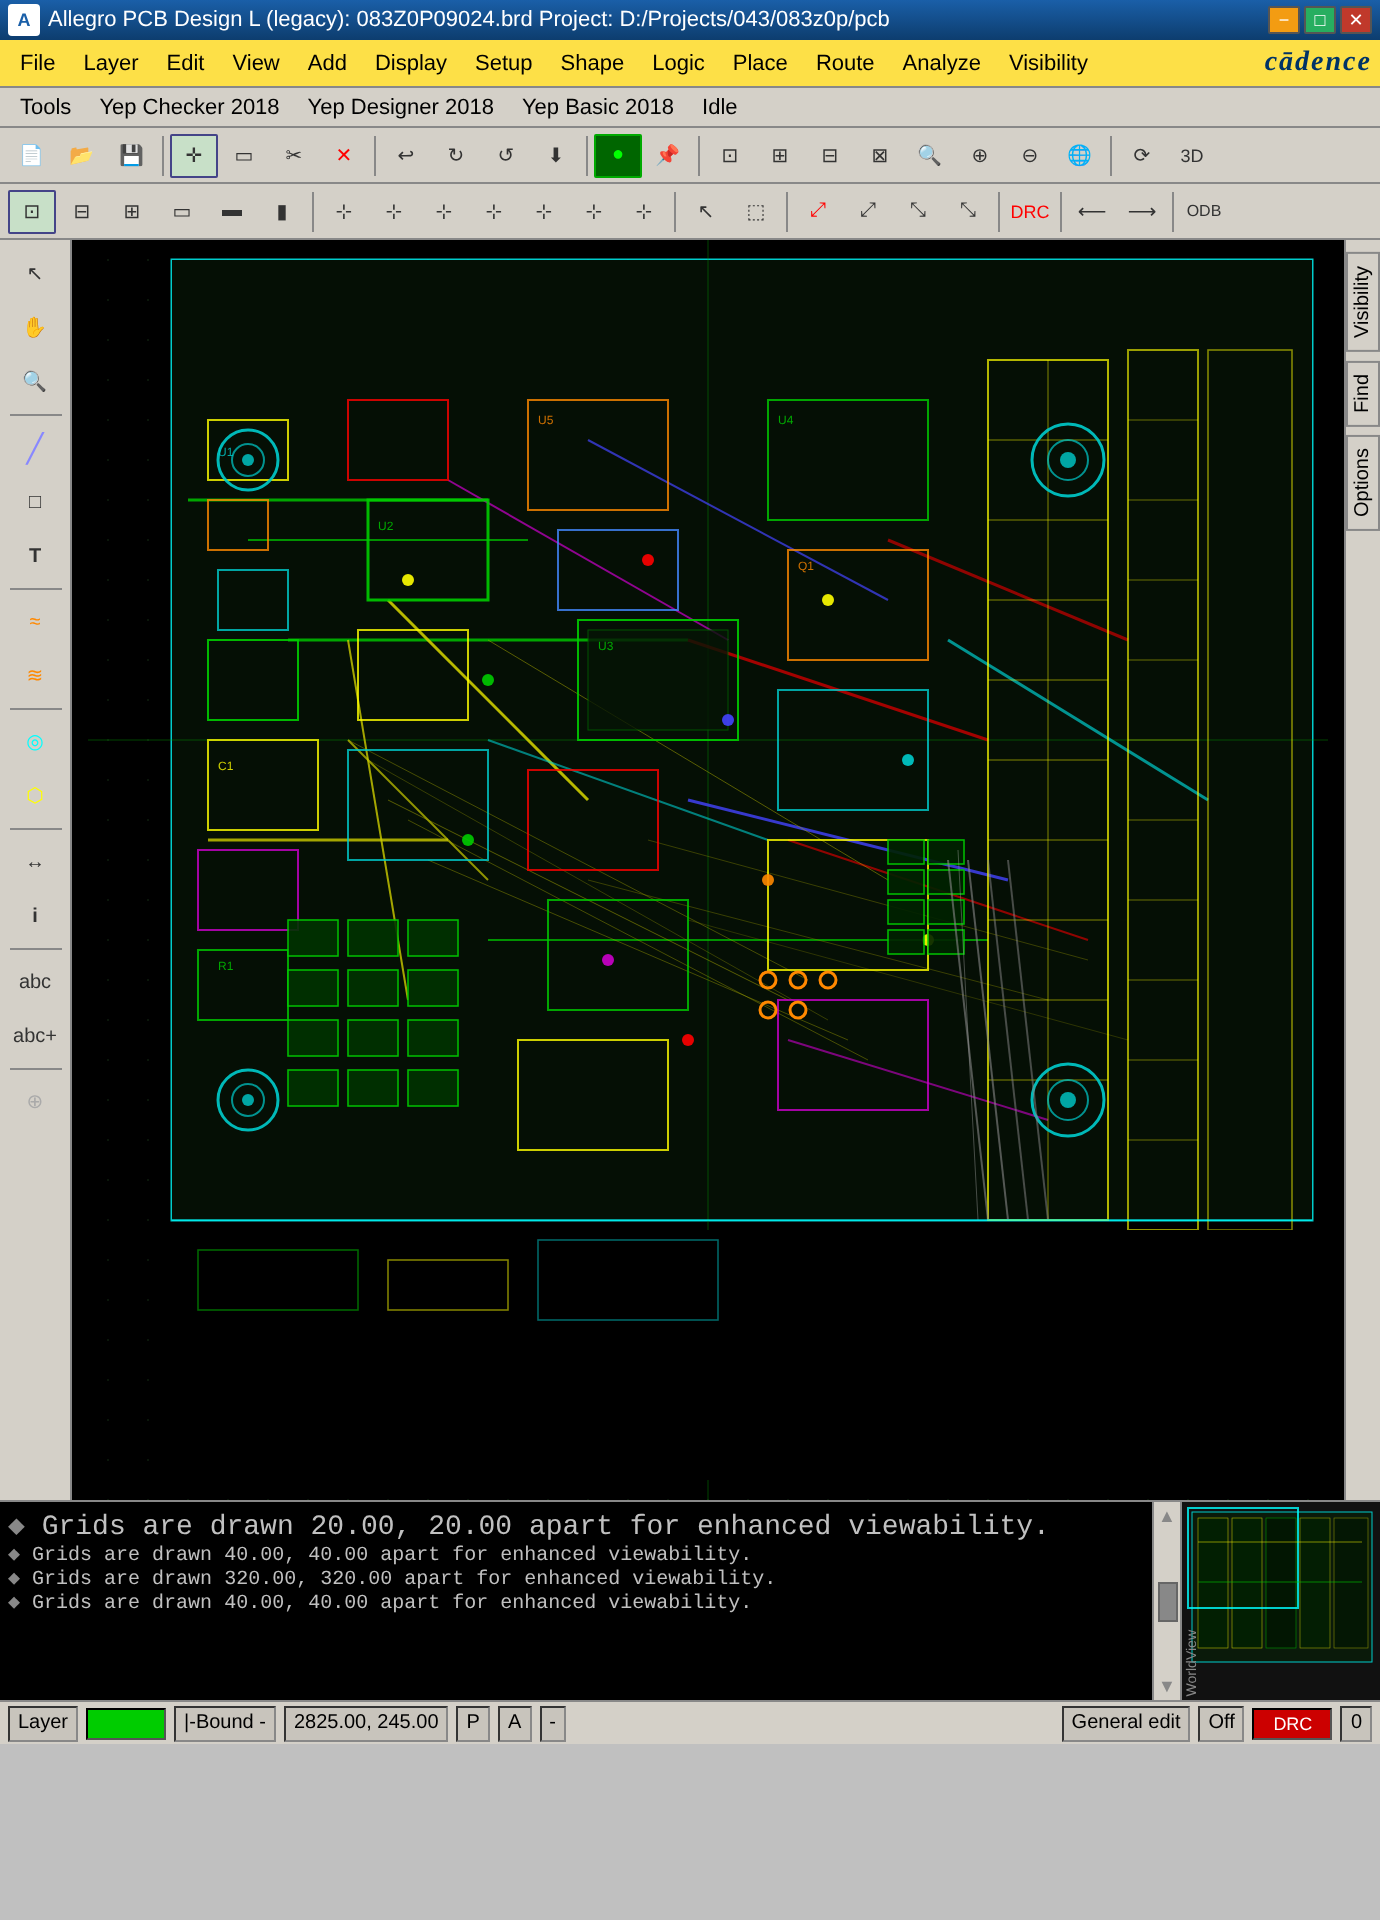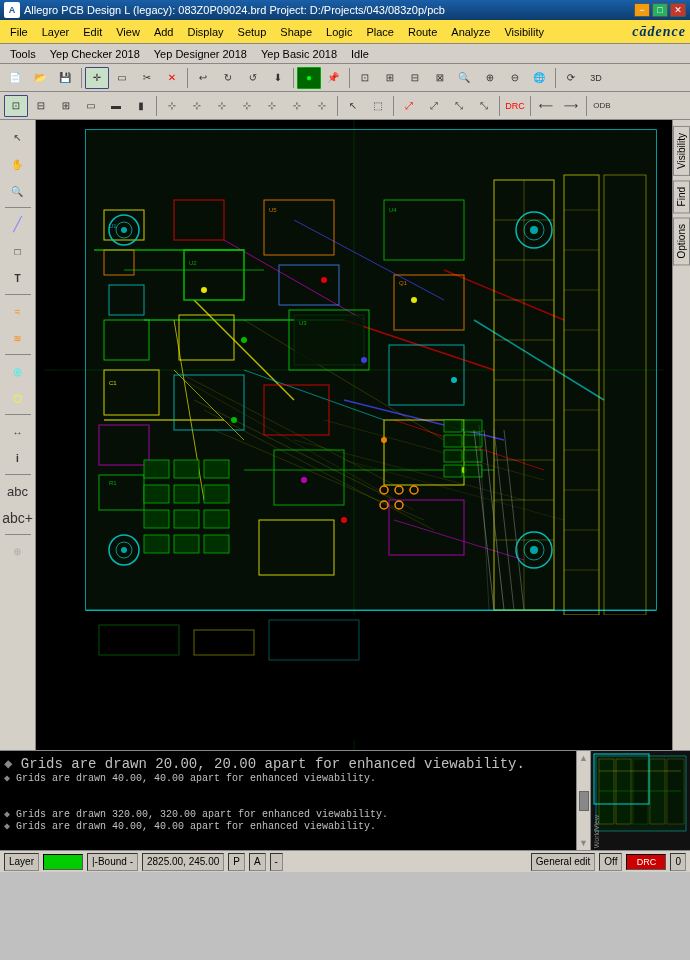--- a/index.html
+++ b/index.html
@@ -378,22 +378,22 @@
     <div class="ltb-sep"></div>
     <div class="ltb-btn" style="color:#f80;">≈</div>
     <div class="ltb-btn" style="color:#f80;">≋</div>
     <div class="ltb-sep"></div>
     <div class="ltb-btn" style="color:#0ff;">◎</div>
     <div class="ltb-btn" style="color:#ff0;">⬡</div>
     <div class="ltb-sep"></div>
     <div class="ltb-btn">↔</div>
     <div class="ltb-btn" style="font-weight:bold;">i</div>
     <div class="ltb-sep"></div>
-    <div class="ltb-btn" style="font-size:13px;">abc</div>
-    <div class="ltb-btn" style="font-size:14px;">abc+</div>
+    <div class="ltb-btn" style="font-size:10px;">abc</div>
+    <div class="ltb-btn" style="font-size:10px;">abc+</div>
     <div class="ltb-sep"></div>
     <div class="ltb-btn" style="color:#aaa;">⊕</div>
   </div>
 
   <div id="canvas-area">
     <div id="pcb-viz">
 
       <svg id="pcb-svg" viewBox="0 0 620 630" xmlns="http://www.w3.org/2000/svg">
 
         <rect width="620" height="630" fill="#000000"></rect>
@@ -592,21 +592,21 @@
 </div>
 
 <div id="console-area">
   <div id="console-text">
     <div style="color:#c0c0c0; font-family: 'Courier New', monospace; font-size:14px;">
       <span style="color:#888;">◆</span> <span>Grids are drawn 20.00, 20.00 apart for enhanced viewability.</span>
     </div>
     <div style="color:#c0c0c0; font-family: 'Courier New', monospace; font-size:10px;">
       <span style="color:#888;">◆</span> <span>Grids are drawn 40.00, 40.00 apart for enhanced viewability.</span>
     </div>
-    <div style="color:#c0c0c0; font-family: 'Courier New', monospace; font-size:10px;margin-top:24px;">
+    <div style="color:#c0c0c0; font-family: 'Courier New', monospace; font-size:10px;">
       <span style="color:#888;">◆</span> <span>Grids are drawn 320.00, 320.00 apart for enhanced viewability.</span>
     </div>
     <div style="color:#c0c0c0; font-family: 'Courier New', monospace; font-size:10px;">
       <span style="color:#888;">◆</span> <span>Grids are drawn 40.00, 40.00 apart for enhanced viewability.</span>
     </div>
   </div>
   <div id="console-scrollbar">
     <div style="font-size:9px;color:#888;">▲</div>
     <div style="width:10px;height:20px;background:#888;border:1px solid #666;"></div>
     <div style="font-size:9px;color:#888;">▼</div>

